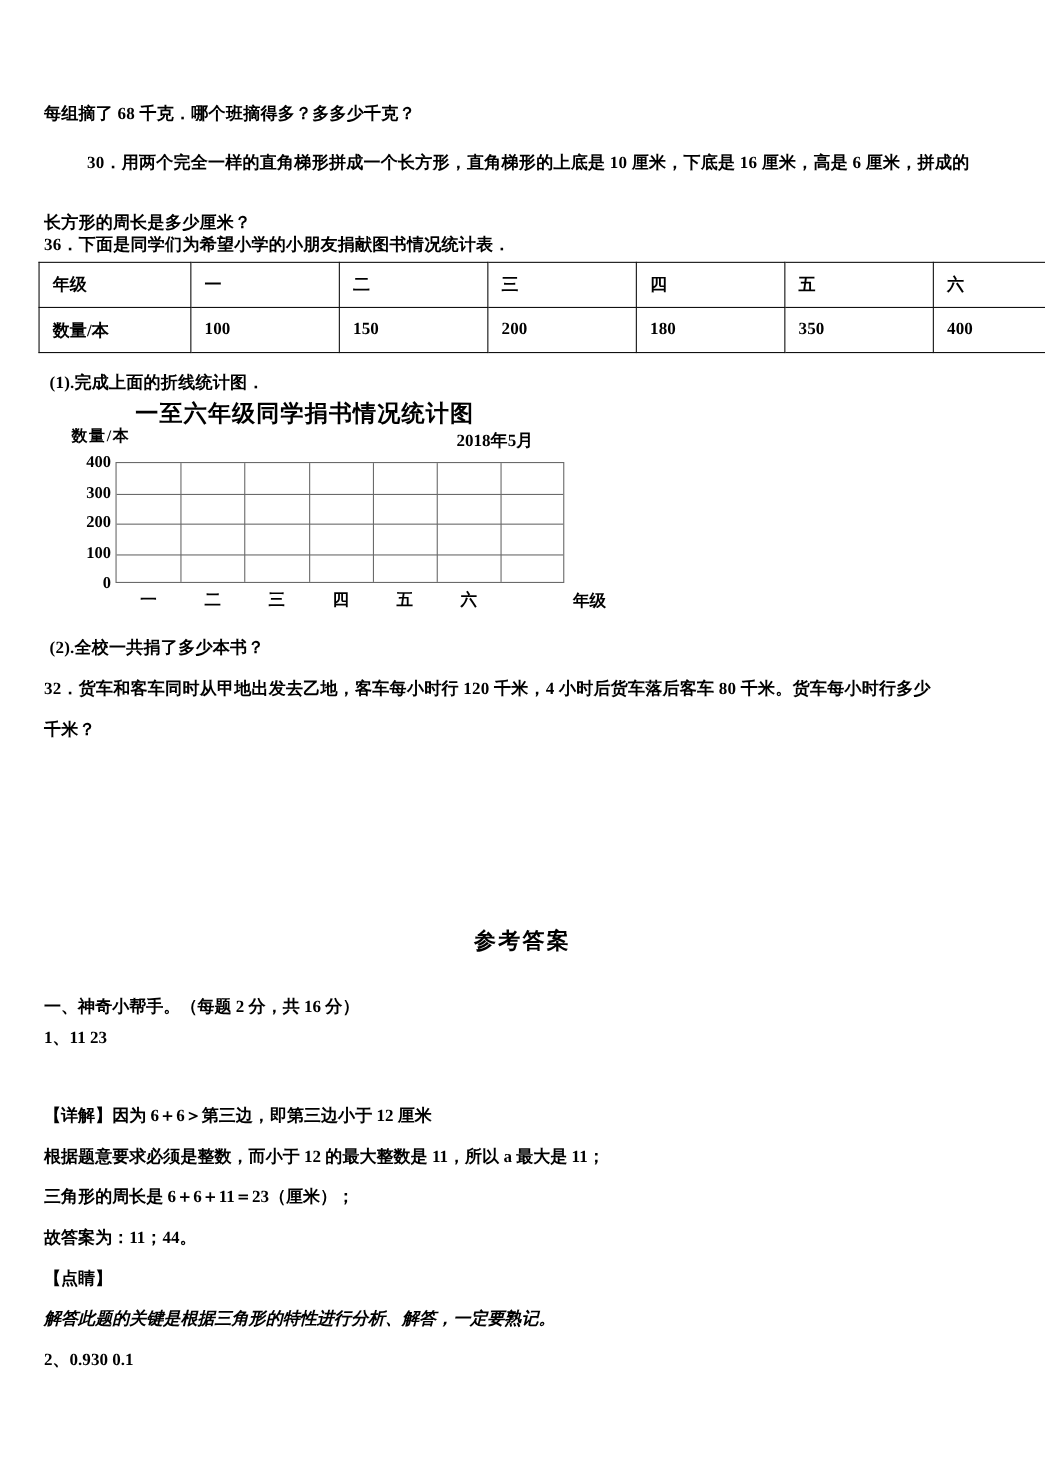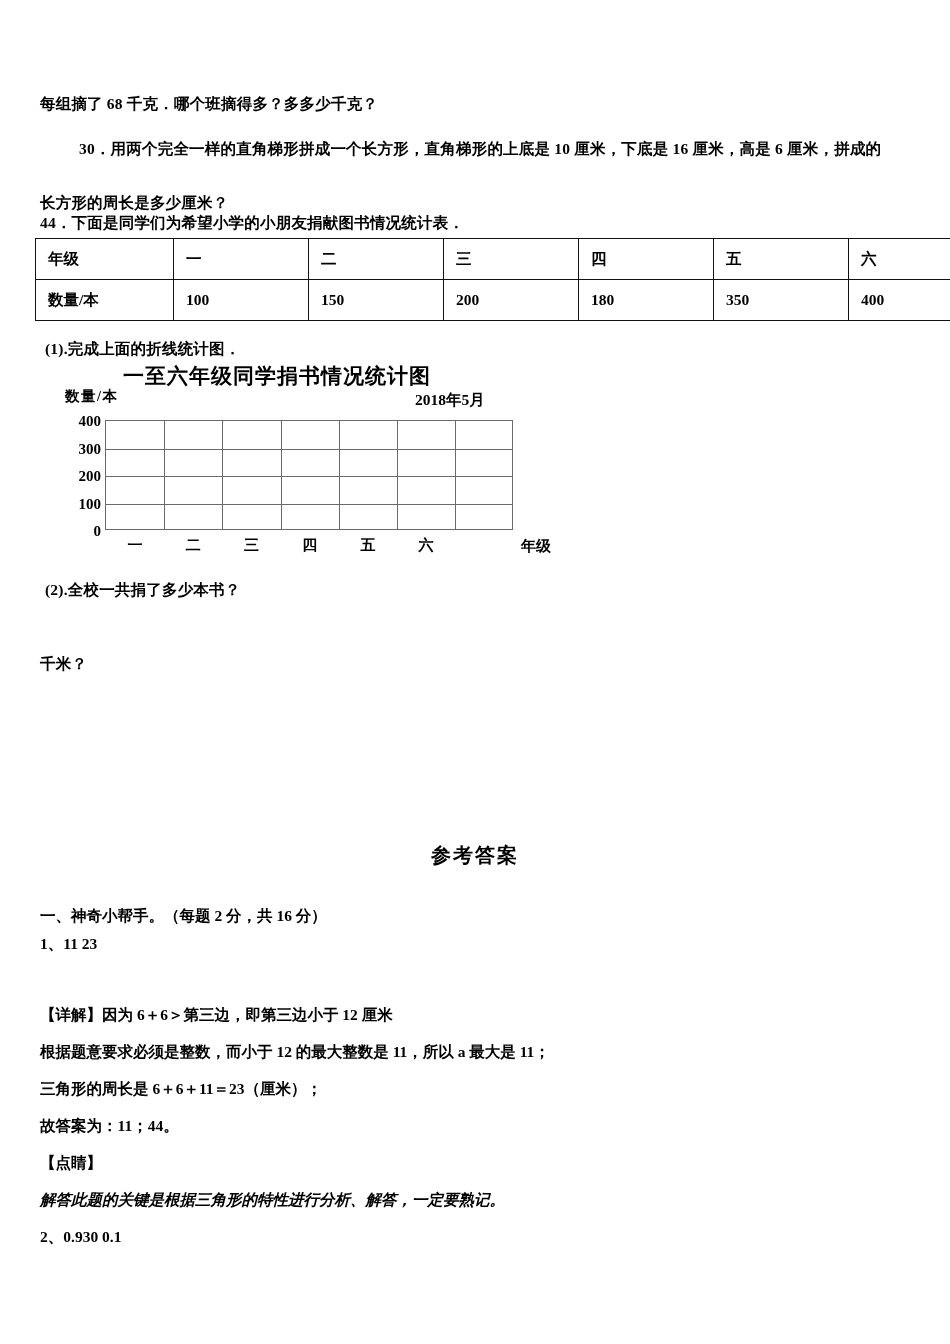--- a/index.html
+++ b/index.html
@@ -163,21 +163,21 @@
 <body>
 
 <div class="page">
 
   <div class="qline" style="left:40px; top:94px;">每组摘了 68 千克．哪个班摘得多？多多少千克？</div>
 
   <div class="qline" style="left:40px; top:139px;margin-left:39px;">30．用两个完全一样的直角梯形拼成一个长方形，直角梯形的上底是 10 厘米，下底是 16 厘米，高是 6 厘米，拼成的</div>
 
   <div class="qline" style="left:40px; top:176px;margin-top:17px;">长方形的周长是多少厘米？</div>
 
-  <div class="qline" style="left:40px; top:213px;">44．下面是同学们为希望小学的小朋友捐献图书情况统计表．</div>
+  <div class="qline" style="left:40px; top:213px;">36．下面是同学们为希望小学的小朋友捐献图书情况统计表．</div>
 
   <table class="stat-table">
     <tbody>
       <tr>
         <td class="c0">年级</td>
         <td class="cx">一</td>
         <td class="cx">二</td>
         <td class="cx">三</td>
         <td class="cx">四</td>
         <td class="cx">五</td>
@@ -230,20 +230,21 @@
       <div class="xtick" style="left:203.7px;">四</div>
       <div class="xtick" style="left:261.9px;">五</div>
       <div class="xtick" style="left:320.1px;">六</div>
     </div>
 
     <div class="xaxis-name">年级</div>
   </div>
 
   <div class="qline" style="left:45px; top:580px;">(2).全校一共捐了多少本书？</div>
 
+  <div class="qline" style="left:40px; top:617px;">32．货车和客车同时从甲地出发去乙地，客车每小时行 120 千米，4 小时后货车落后客车 80 千米。货车每小时行多少</div>
 
   <div class="qline" style="left:40px; top:654px;text-align:right;">千米？</div>
 
   <div class="answers-title">参考答案</div>
 
   <div class="aline" style="top:906px;">一、神奇小帮手。（每题 2 分，共 16 分）</div>
 
   <div class="aline" style="top:934px;">1、11    23</div>
 
 

